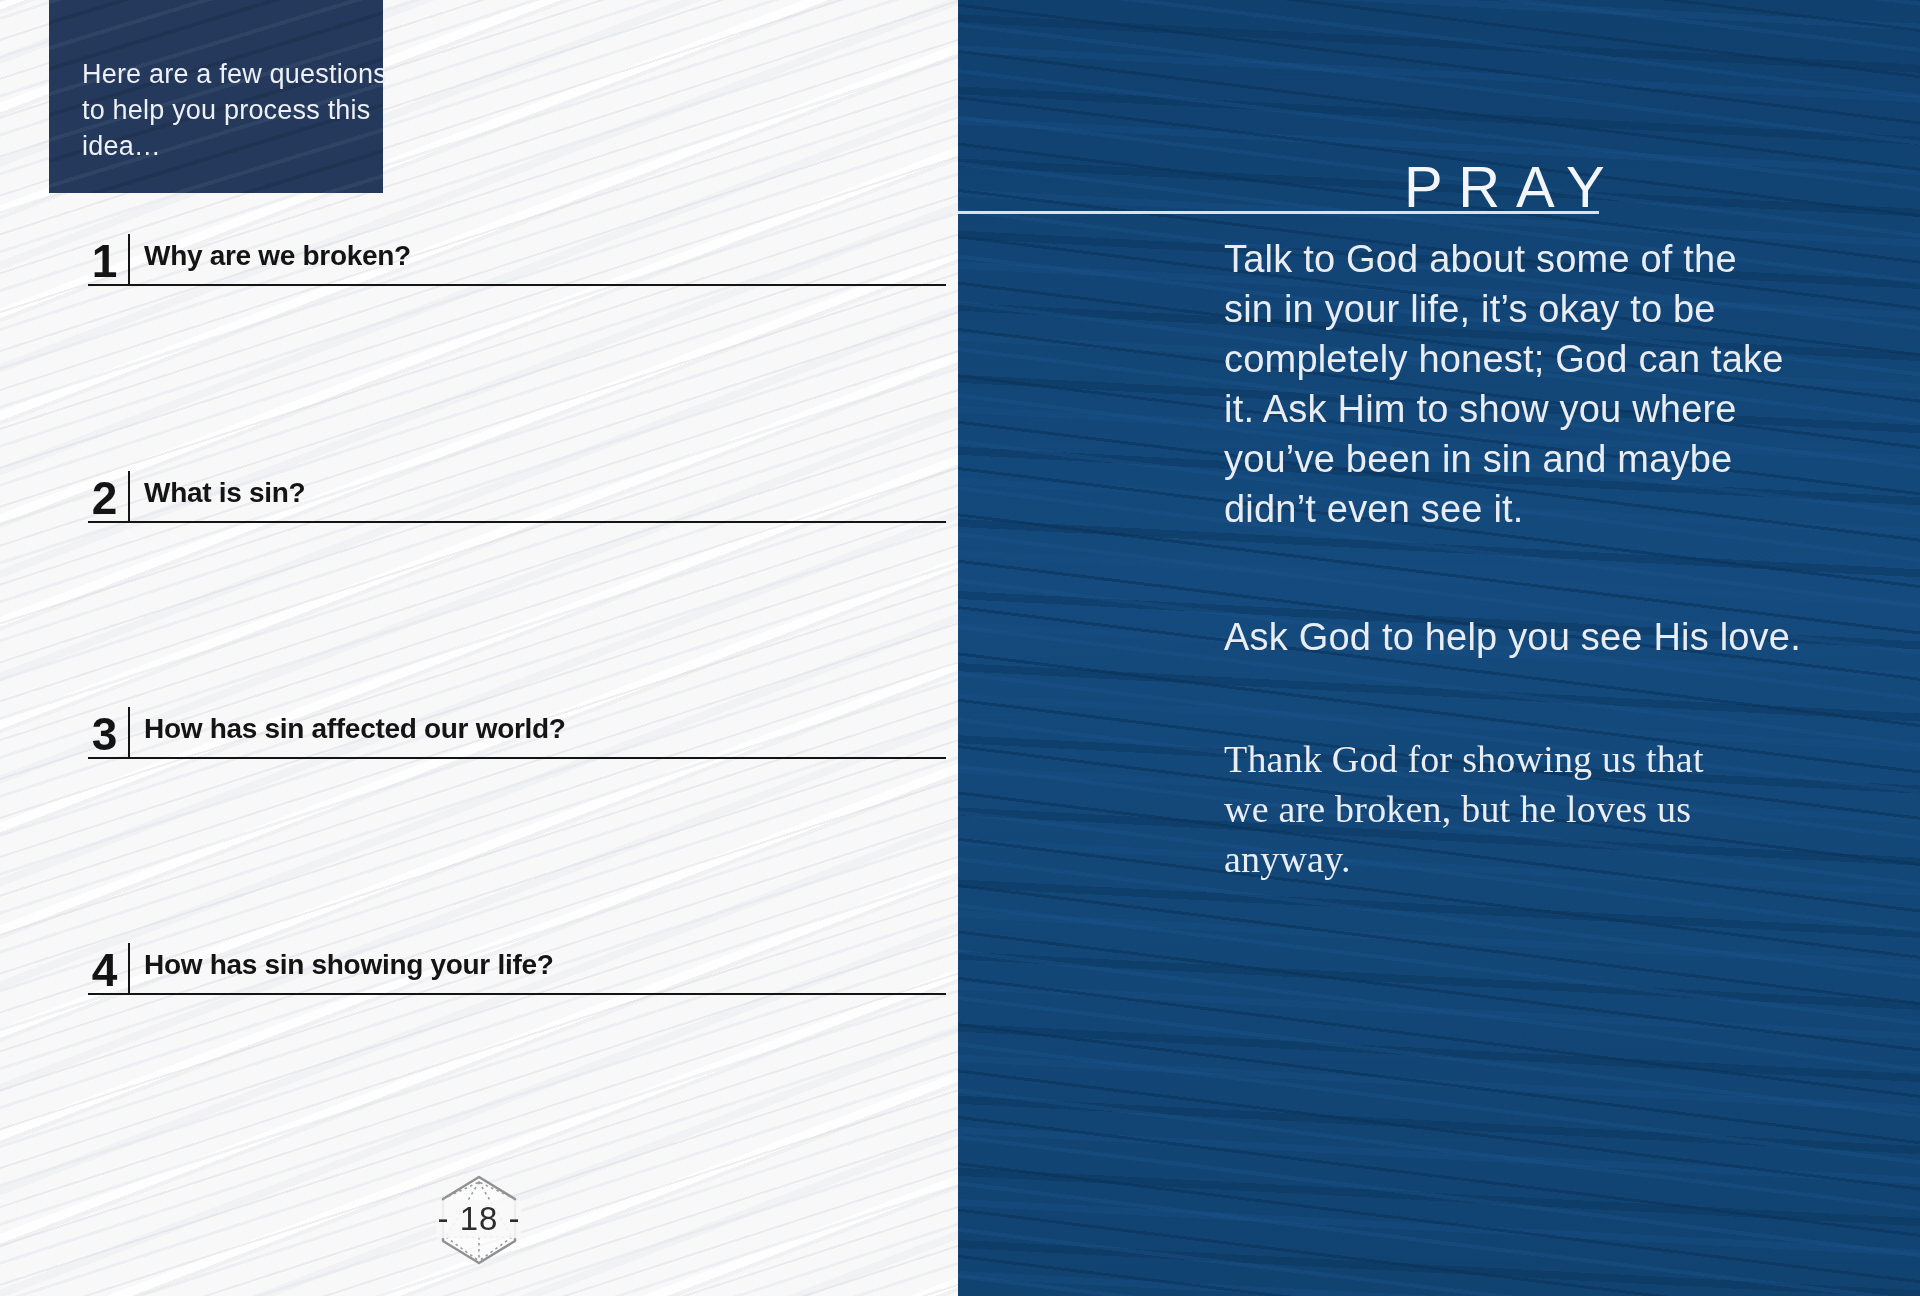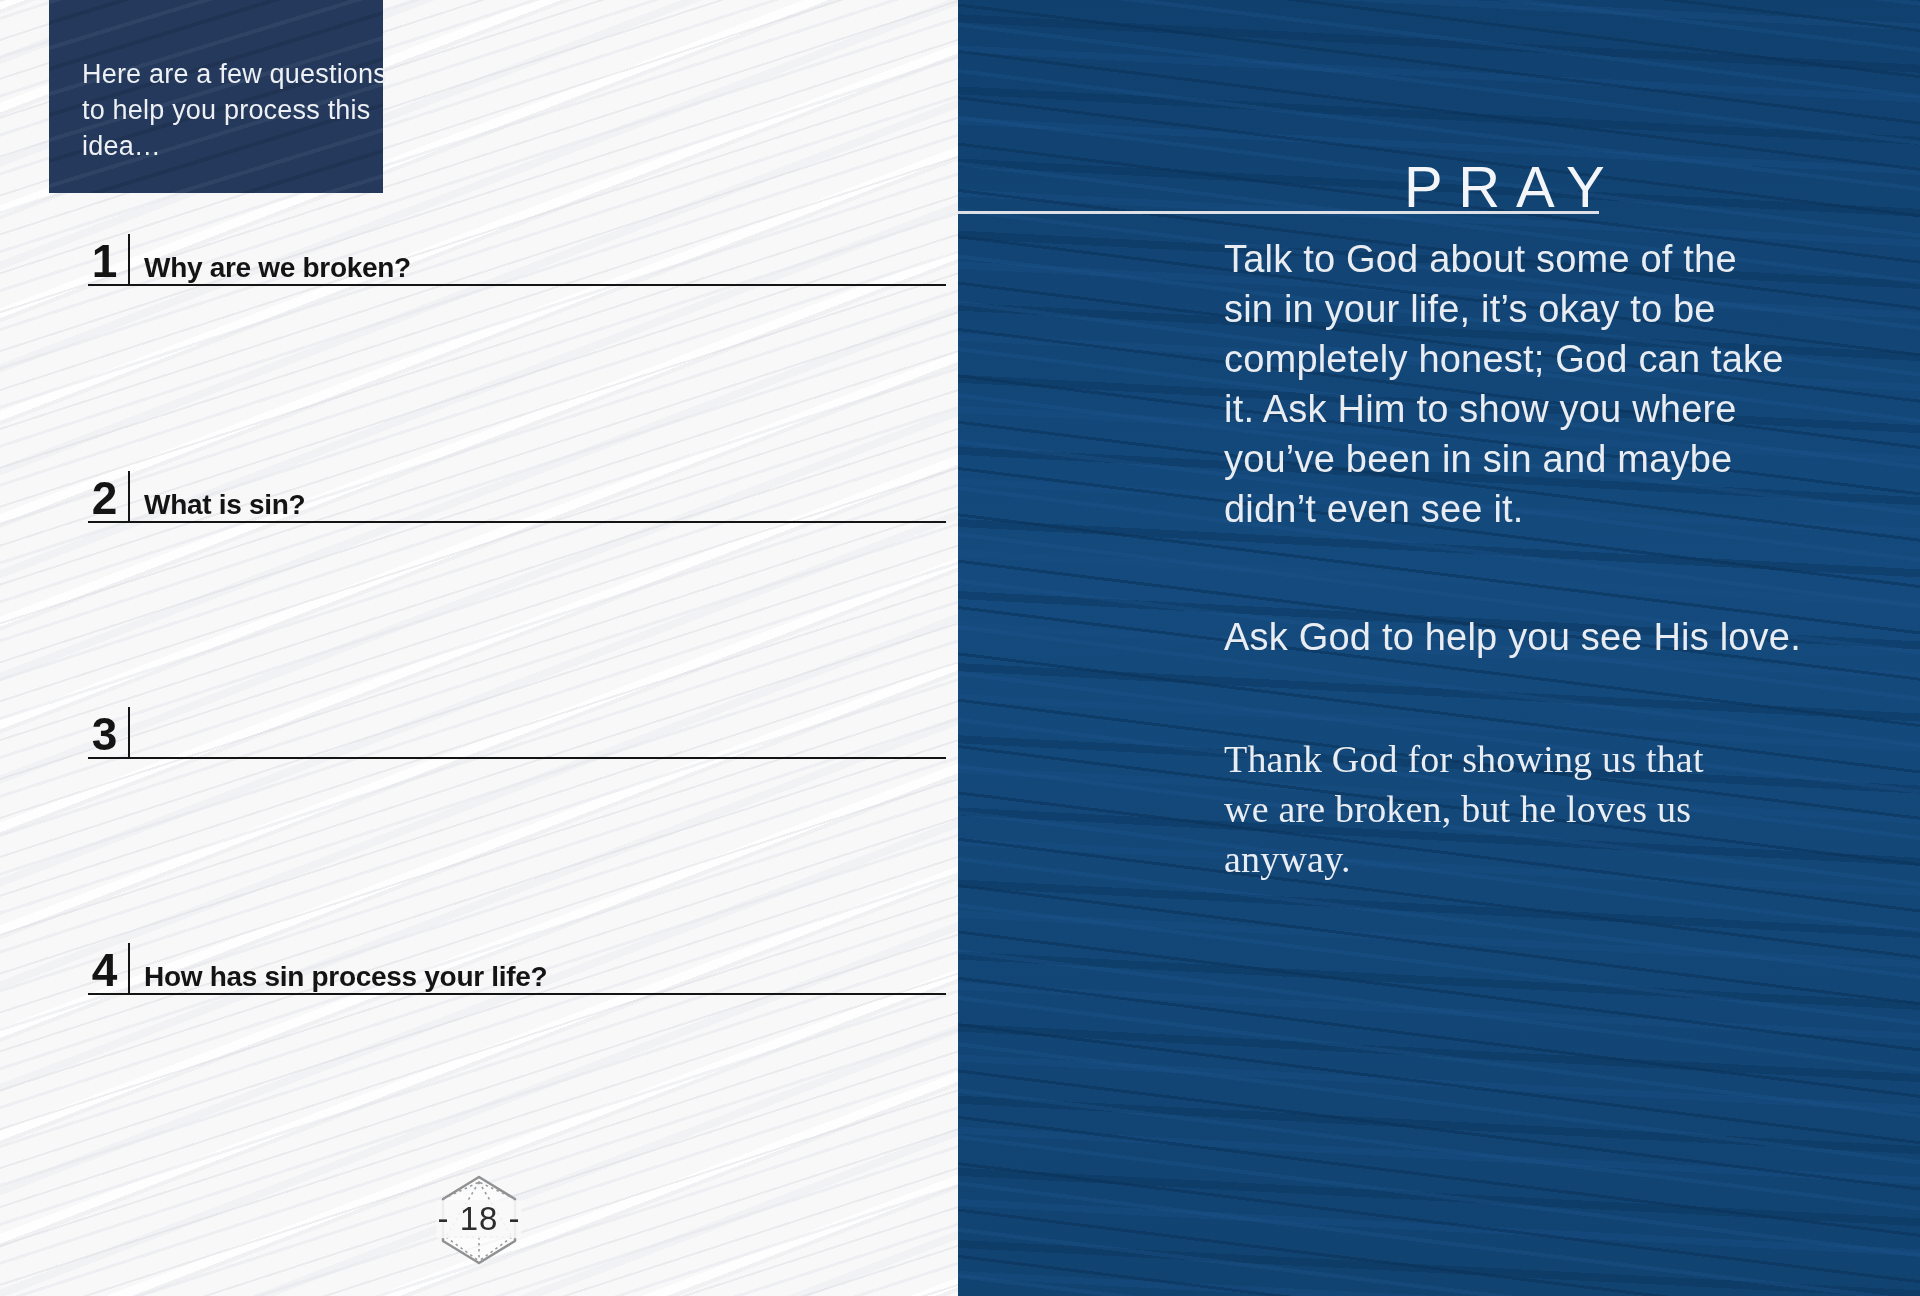--- a/index.html
+++ b/index.html
@@ -84,20 +84,21 @@
     height: 50px;
     background: #141414;
     margin: 0 14px 0 8px;
     align-self: flex-end;
   }
   .question-label {
     font-size: 28px;
     font-weight: 700;
     color: #141414;
     letter-spacing: -0.3px;
+    padding-bottom: 12px;
     white-space: nowrap;
   }
 
   .page-number-badge {
     position: absolute;
     left: 437px; top: 1174px;
     width: 84px; height: 92px;
   }
   .page-number-badge svg { position: absolute; left: 0; top: 0; }
   .page-number-label {
@@ -185,26 +186,27 @@
 
     <div class="question-row q2">
       <div class="question-number">2</div>
       <div class="question-divider"></div>
       <div class="question-label">What is sin?</div>
     </div>
 
     <div class="question-row q3">
       <div class="question-number">3</div>
       <div class="question-divider"></div>
+      <div class="question-label">How has sin affected our world?</div>
     </div>
 
     <div class="question-row q4">
       <div class="question-number">4</div>
       <div class="question-divider"></div>
-      <div class="question-label">How has sin process your life?</div>
+      <div class="question-label">How has sin showing your life?</div>
     </div>
 
     <div class="page-number-badge">
       <svg width="84" height="92" viewBox="0 0 84 92">
         <polygon points="42,3 78,25 78,67 42,89 6,67 6,25" fill="rgba(255,255,255,0.55)" stroke="#8f9193" stroke-width="2.5" stroke-linejoin="round"></polygon>
         <g stroke="#9a9a9c" stroke-width="1.6" stroke-dasharray="2.5,3.5" fill="none">
           <polygon points="42,8 9,63 75,63"></polygon>
           <line x1="6" y1="25" x2="42" y2="8"></line>
           <line x1="78" y1="25" x2="42" y2="8"></line>
           <line x1="42" y1="63" x2="42" y2="87"></line>

